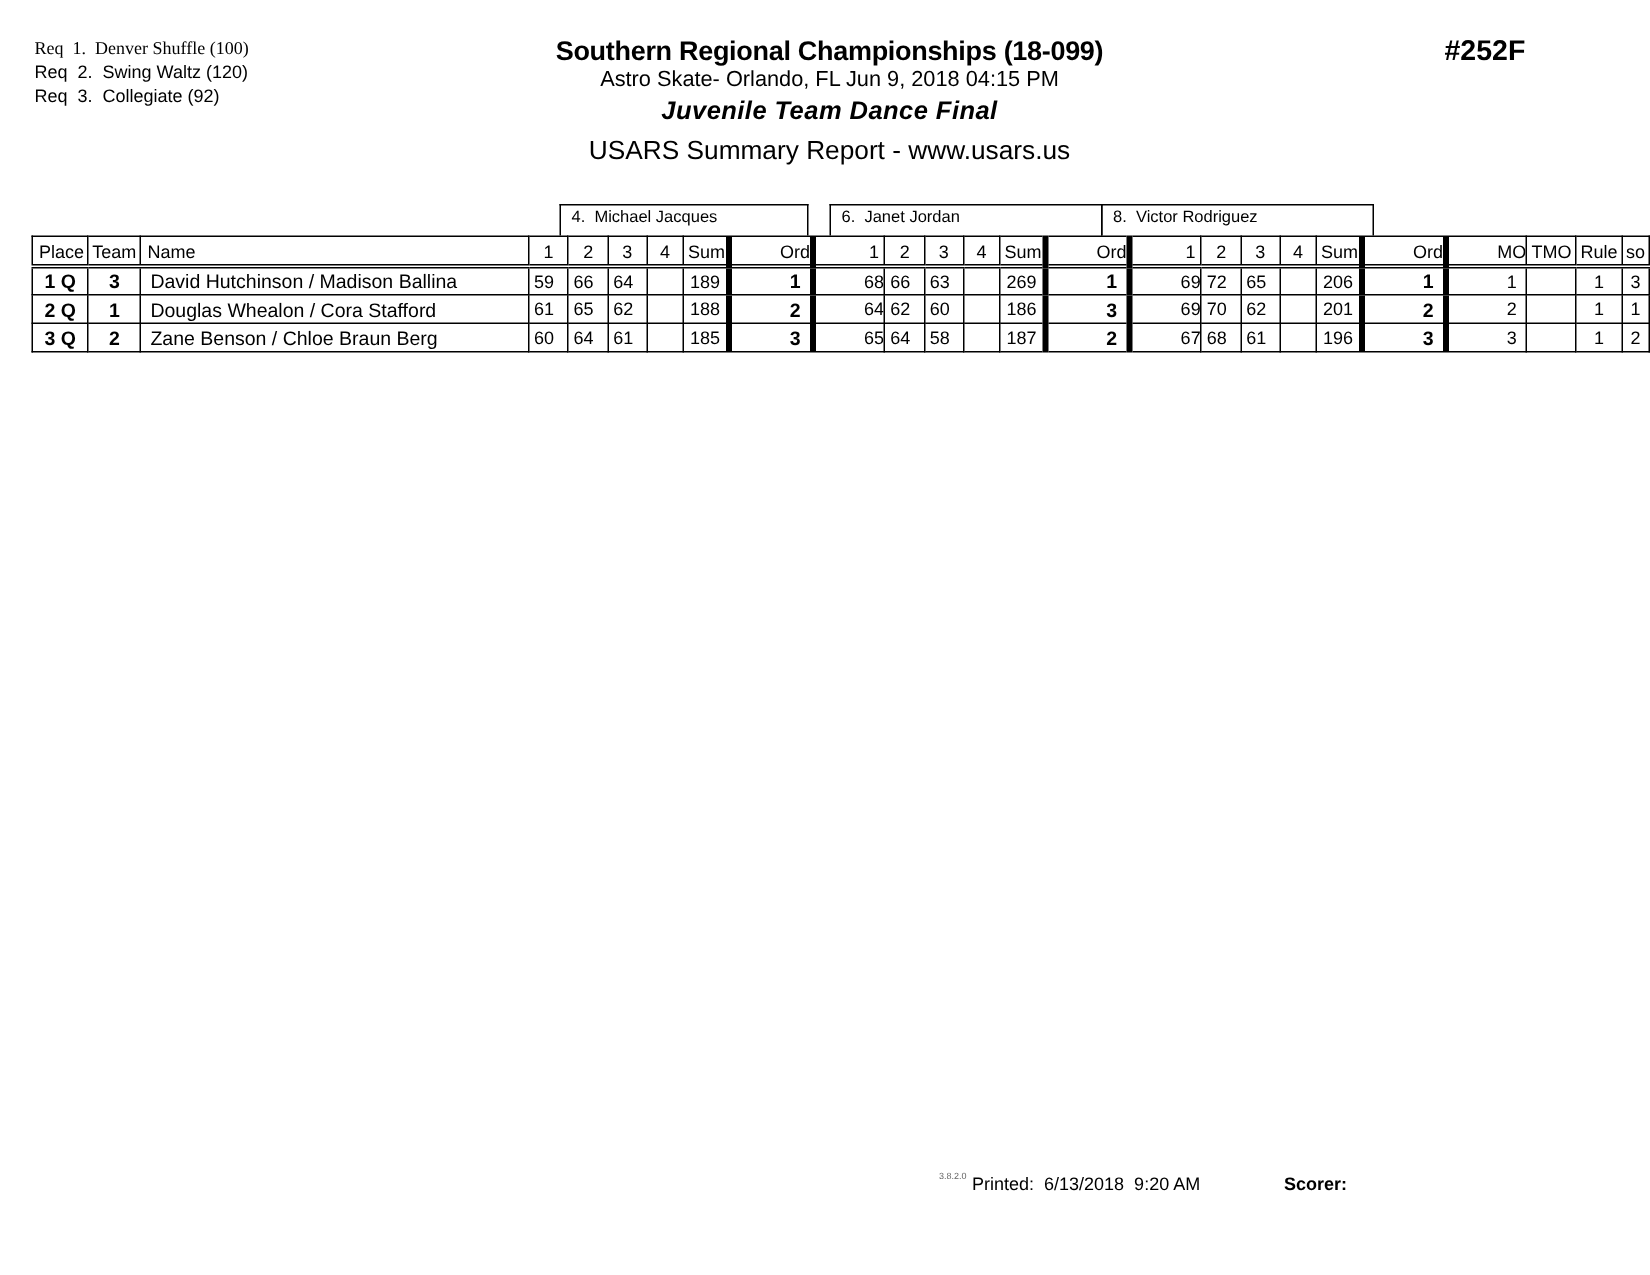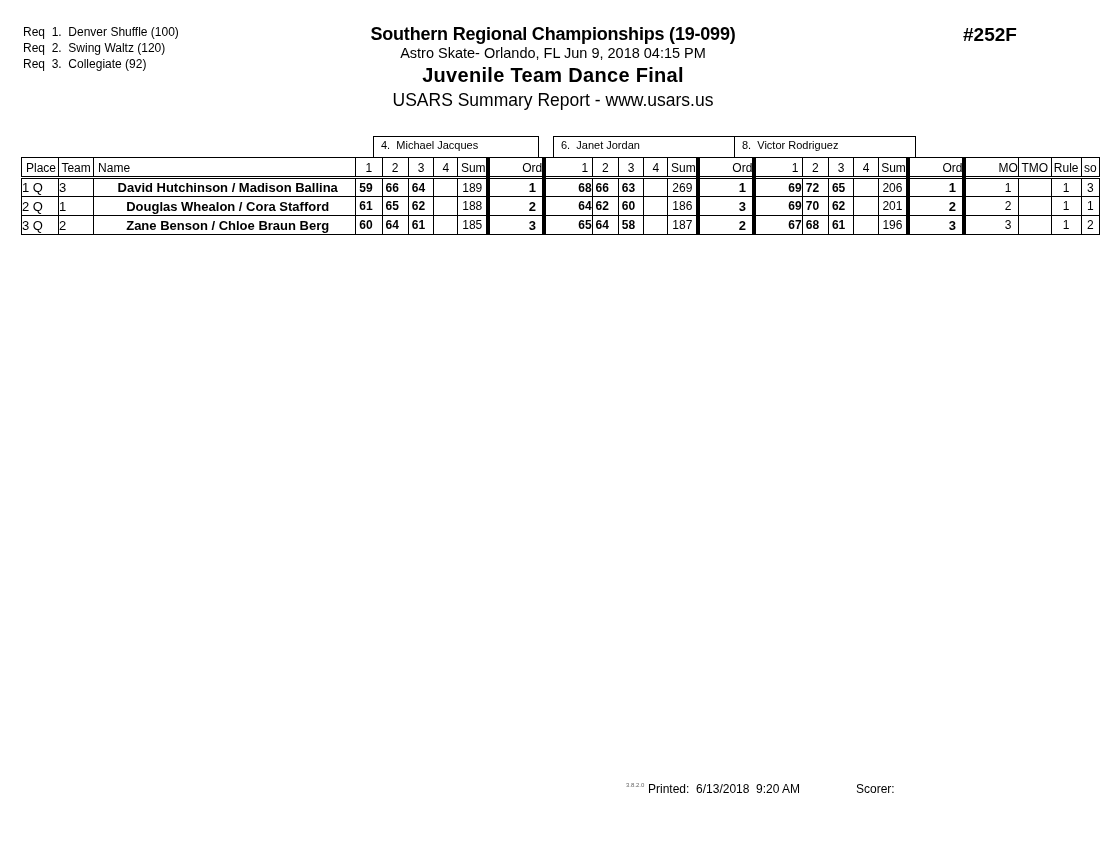--- a/index.html
+++ b/index.html
@@ -2,52 +2,52 @@
 <html><head>
 <meta charset="utf-8">
 <style>
   html, body { margin:0; padding:0; background:#ffffff; }
   body { width:1100px; height:850px; position:relative; overflow:hidden; font-family:"Liberation Sans", sans-serif; color:#000; }
   .abs { position:absolute; }
   .req { left:23px; font-size:12px; line-height:16px; white-space:pre; }
   .hdr-line { left:340px; width:426px; text-align:center; white-space:nowrap; }
   .t1 { top:24px; font-size:18px; font-weight:bold; letter-spacing:-0.2px; }
   .t2 { top:45px; font-size:14.5px; font-weight:normal; }
-  .t3 { top:64px; font-size:20px; font-weight:bold; letter-spacing:0.3px; }
+  .t3 { top:64px; font-size:17px; font-weight:bold; letter-spacing:0.3px;font-style:italic; }
   .t4 { top:90px; font-size:17.5px; font-weight:normal; }
   .event-id { left:963px; top:24px; font-size:19px; font-weight:bold; }
 
   
   .jbox { top:136px; height:21px; border:1px solid #000; border-bottom:none; font-size:11px; box-sizing:border-box; padding:2px 0 0 7px; white-space:pre; }
 
   table.grid { position:absolute; left:21px; top:157px; border-collapse:collapse; table-layout:fixed; font-size:12px; }
   table.grid td { border:1px solid #000; height:19px; padding:0; box-sizing:border-box; overflow:hidden; white-space:nowrap; }
   table.grid tr.head td { height:20px; text-align:center; vertical-align:bottom; padding-bottom:1px; border-bottom:3px double #000; }
   table.grid tr.head td.l { text-align:left; padding-left:4px; }
-  table.grid td.place, table.grid td.cont { text-align:left; font-weight:normal; font-size:13px; }
-  table.grid td.name { font-weight:bold; font-size:13px; padding-left:6px; text-align:center; }
-  table.grid td.score { text-align:left; padding-left:3px;font-weight:bold; }
+  table.grid td.place, table.grid td.cont { text-align:center; font-weight:bold; font-size:13px; }
+  table.grid td.name { font-weight:normal; font-size:13px; padding-left:6px; text-align:left; }
+  table.grid td.score { text-align:left; padding-left:3px; }
   table.grid td.sum { text-align:right; padding-right:4px;margin-top:33px; }
   table.grid td.ord { text-align:center; font-weight:bold; font-size:13px; }
   table.grid td.ctr { text-align:center; }
   table.grid td.thickL { border-left:4px solid #000;padding-left:32px; }
   table.grid tr.head td.sumh { text-align:center; padding-left:2px; }
 
   .foot-tiny { left:626px; top:782px; font-size:6px; color:#666; }
   .foot-printed { left:648px; top:782px; font-size:12px; white-space:pre; }
-  .foot-scorer { left:856px; top:782px; font-size:12px; }
+  .foot-scorer { left:856px; top:782px; font-size:12px;font-weight:bold; }
 </style>
 </head>
 <body>
 
-<div class="abs req" style="top:24px;">Req  1.  Denver Shuffle (100)</div>
+<div class="abs req" style="top:24px;font-family:Liberation Serif, serif;">Req  1.  Denver Shuffle (100)</div>
 <div class="abs req" style="top:40px;">Req  2.  Swing Waltz (120)</div>
 <div class="abs req" style="top:56px;">Req  3.  Collegiate (92)</div>
 
-<div class="abs hdr-line t1">Southern Regional Championships (19-099)</div>
+<div class="abs hdr-line t1">Southern Regional Championships (18-099)</div>
 <div class="abs hdr-line t2">Astro Skate- Orlando, FL  Jun 9, 2018  04:15 PM</div>
 <div class="abs hdr-line t3">Juvenile Team Dance Final</div>
 <div class="abs hdr-line t4">USARS Summary Report - www.usars.us</div>
 <div class="abs event-id">#252F</div>
 
 <div class="abs jbox" style="left:373px; width:166px;">4.  Michael Jacques</div>
 <div class="abs jbox" style="left:553px; width:182px;">6.  Janet Jordan</div>
 <div class="abs jbox" style="left:734px; width:182px;">8.  Victor Rodriguez</div>
 
 <table class="grid">

